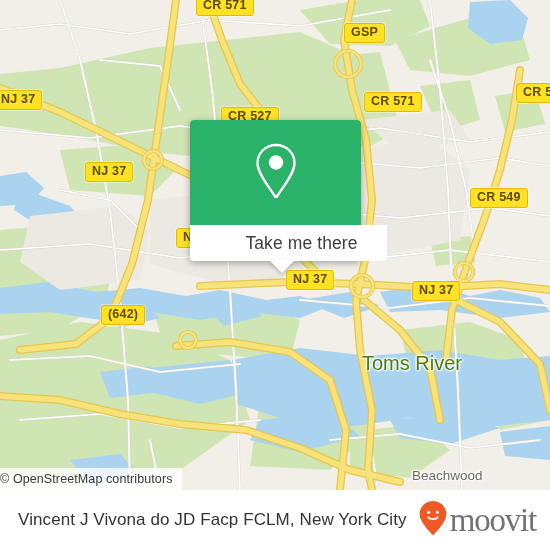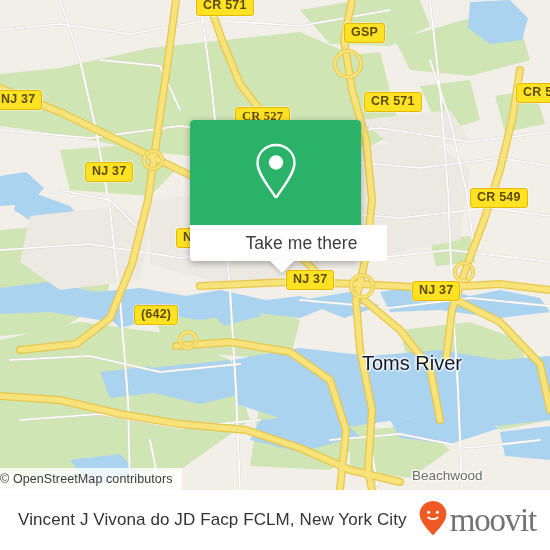--- a/index.html
+++ b/index.html
@@ -20,21 +20,21 @@
     background:rgba(255,255,255,0.78);
     font-size:12.5px;color:#3a3a3a;
     padding:4px 9px 4px 0;
     letter-spacing:.1px;
     white-space:nowrap;
   }
 
   
   .city-label{
     position:absolute;
-    font-size:20px;color:#0f172a;
+    font-size:20px;color:#4d7c0f;
     font-family:"Liberation Sans", sans-serif;
     white-space:nowrap;
     text-shadow:0 0 3px #fff,0 0 3px #fff,1px 1px 2px #fff,-1px -1px 2px #fff;
   }
   .town-label{
     position:absolute;
     font-size:13.5px;color:#6b6b6b;
     white-space:nowrap;
     text-shadow:0 0 3px #fff,0 0 3px #fff,1px 1px 2px #fff,-1px -1px 2px #fff;
     padding-left:8px;
@@ -269,27 +269,27 @@
     </svg>
 
     <div class="city-label" style="left:362px;top:352px;">Toms River</div>
     <div class="town-label" style="left:404px;top:468px;">Beachwood</div>
 
     <div class="shield" style="left:196px;top:-4px;">CR 571</div>
     <div class="shield" style="left:344px;top:23px;text-align:center;">GSP</div>
     <div class="shield" style="left:364px;top:92px;">CR 571</div>
     <div class="shield" style="left:516px;top:83px;">CR 549</div>
     <div class="shield" style="left:-6px;top:90px;">NJ 37</div>
-    <div class="shield" style="left:235px;top:107px;font-family:Liberation Serif, serif;">CR 527</div>
+    <div class="shield" style="left:221px;top:107px;">CR 527</div>
     <div class="shield" style="left:85px;top:162px;">NJ 37</div>
     <div class="shield" style="left:470px;top:188px;">CR 549</div>
     <div class="shield" style="left:176px;top:228px;">NJ 37</div>
     <div class="shield" style="left:286px;top:270px;">NJ 37</div>
     <div class="shield" style="left:412px;top:281px;">NJ 37</div>
-    <div class="shield" style="left:134px;top:305px;">(642)</div>
+    <div class="shield" style="left:101px;top:305px;">(642)</div>
 
     <div class="attrib">© OpenStreetMap contributors</div>
   </div>
 
   <div id="card">
     <div id="card-top">
       <span>
         <svg width="48" height="60" viewBox="0 0 48 60" aria-hidden="true">
           <path d="M24 4 C13.5 4 5.5 12 5.5 22 C5.5 33 18 47 23 55.5 C23.5 56.3 24.5 56.3 25 55.5 C30 47 42.5 33 42.5 22 C42.5 12 34.5 4 24 4 Z" fill="none" stroke="#ffffff" stroke-width="2.4"></path>
           <circle cx="24" cy="21.5" r="7.2" fill="#ffffff"></circle>

